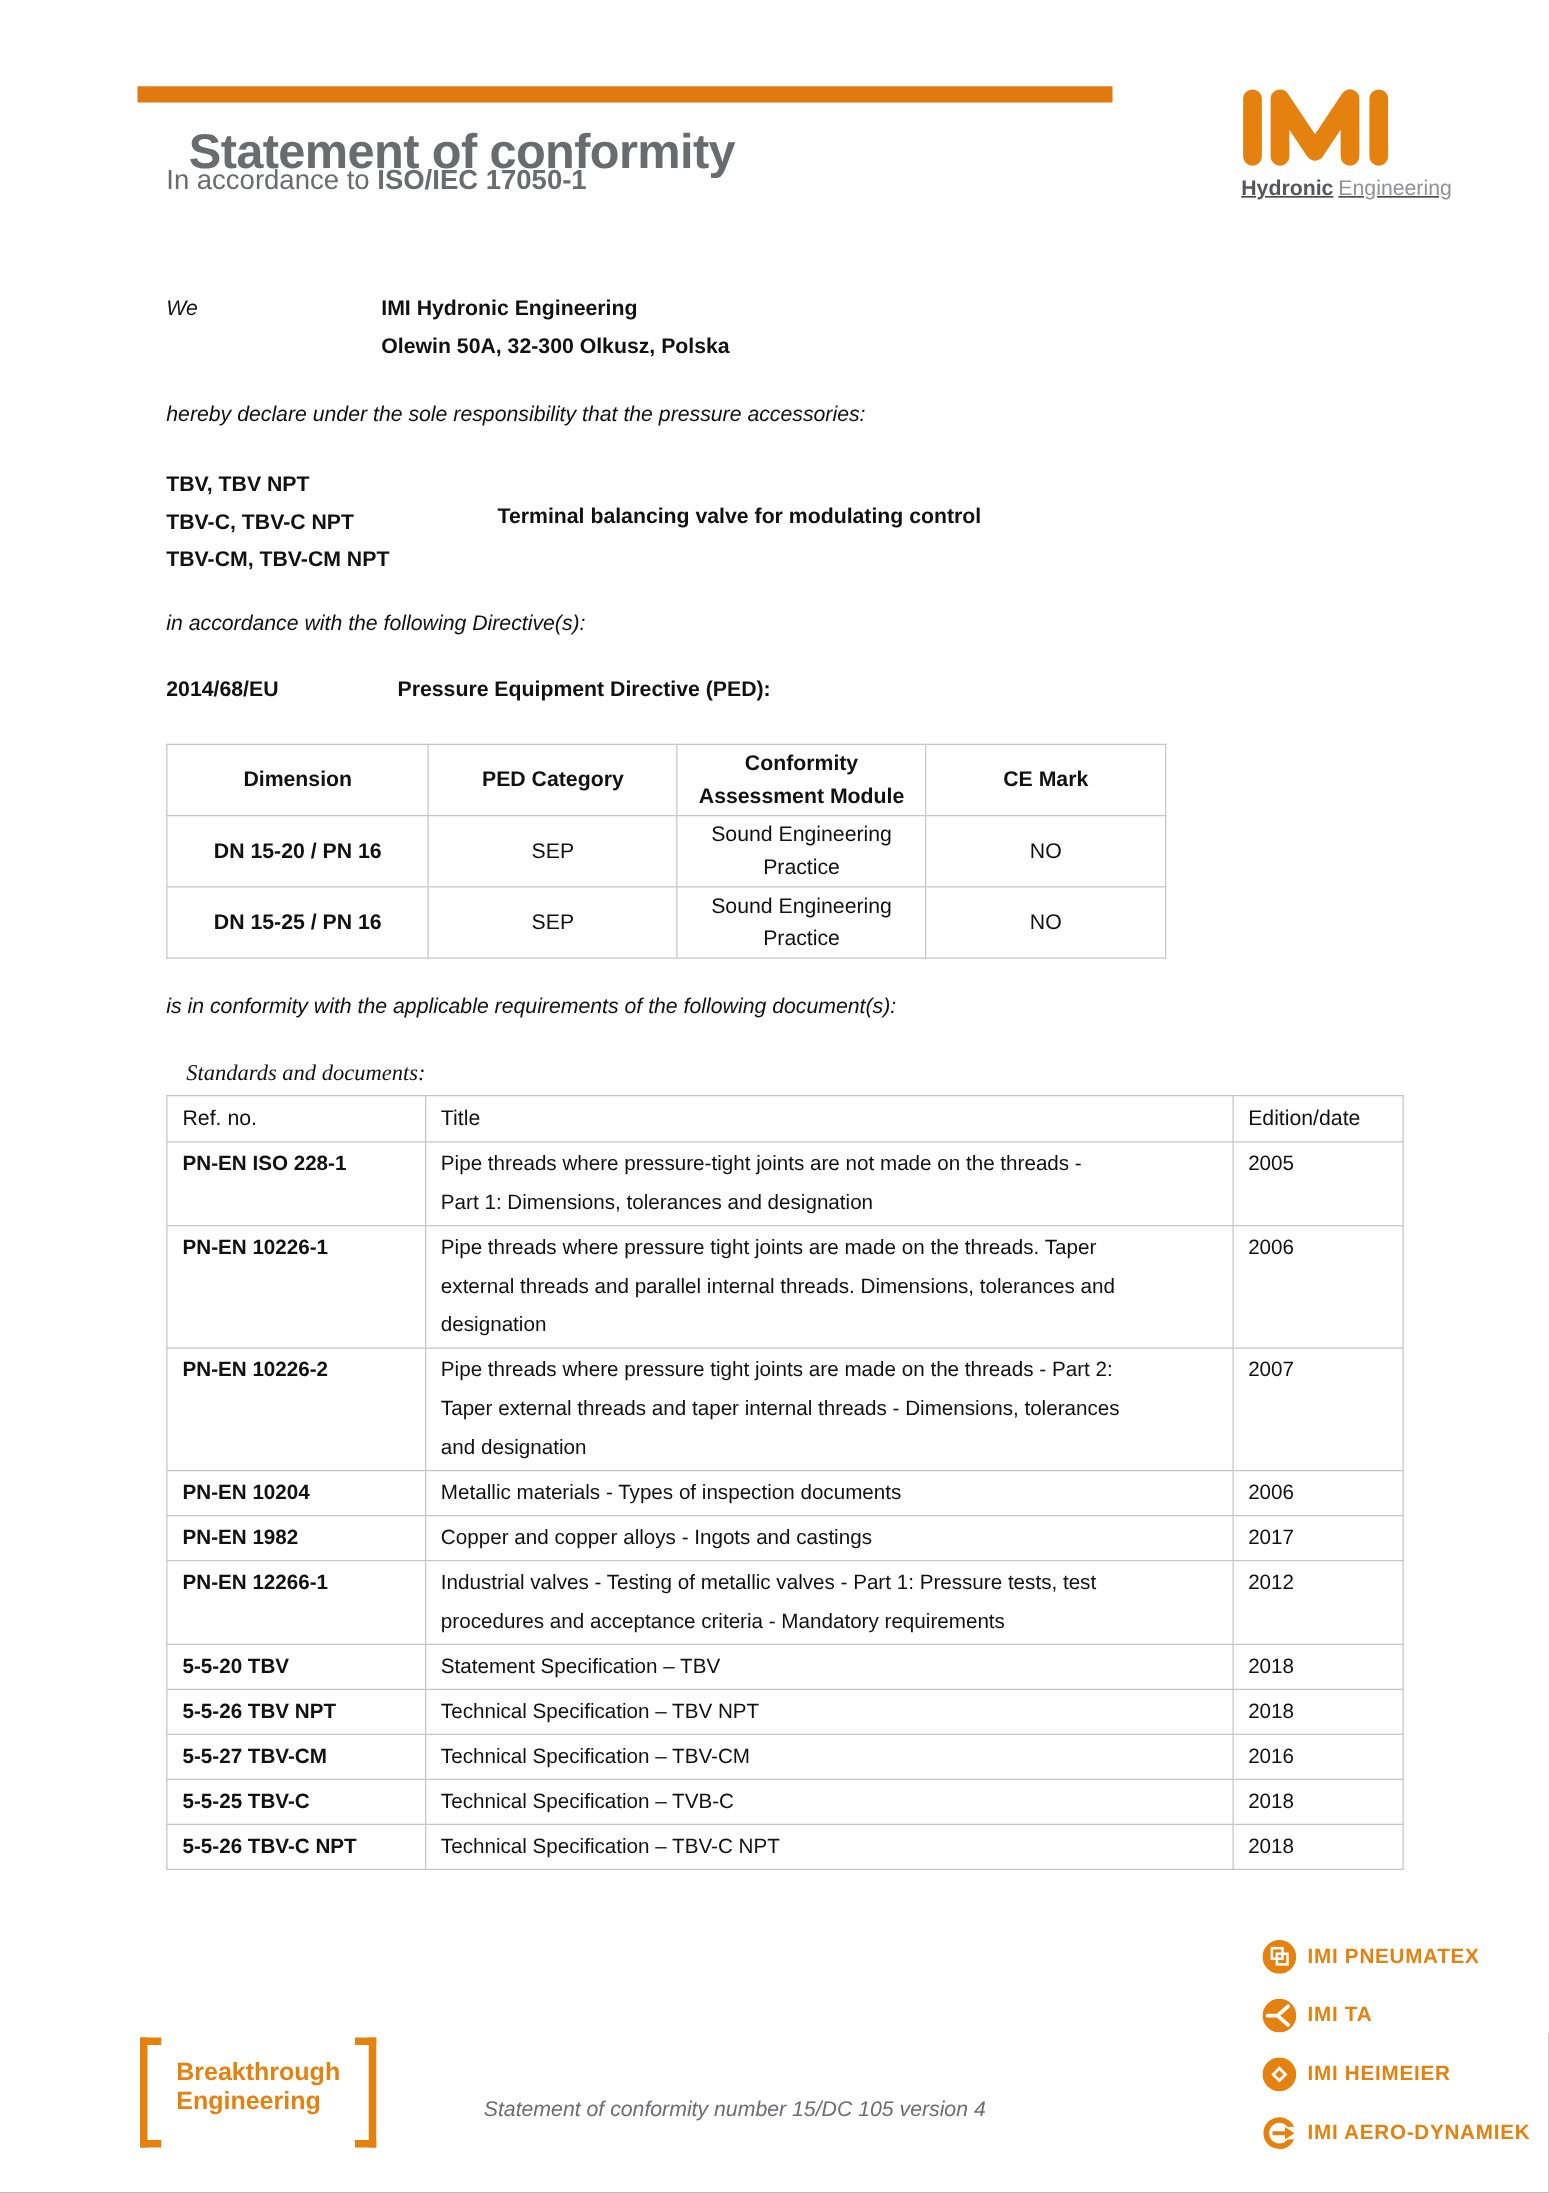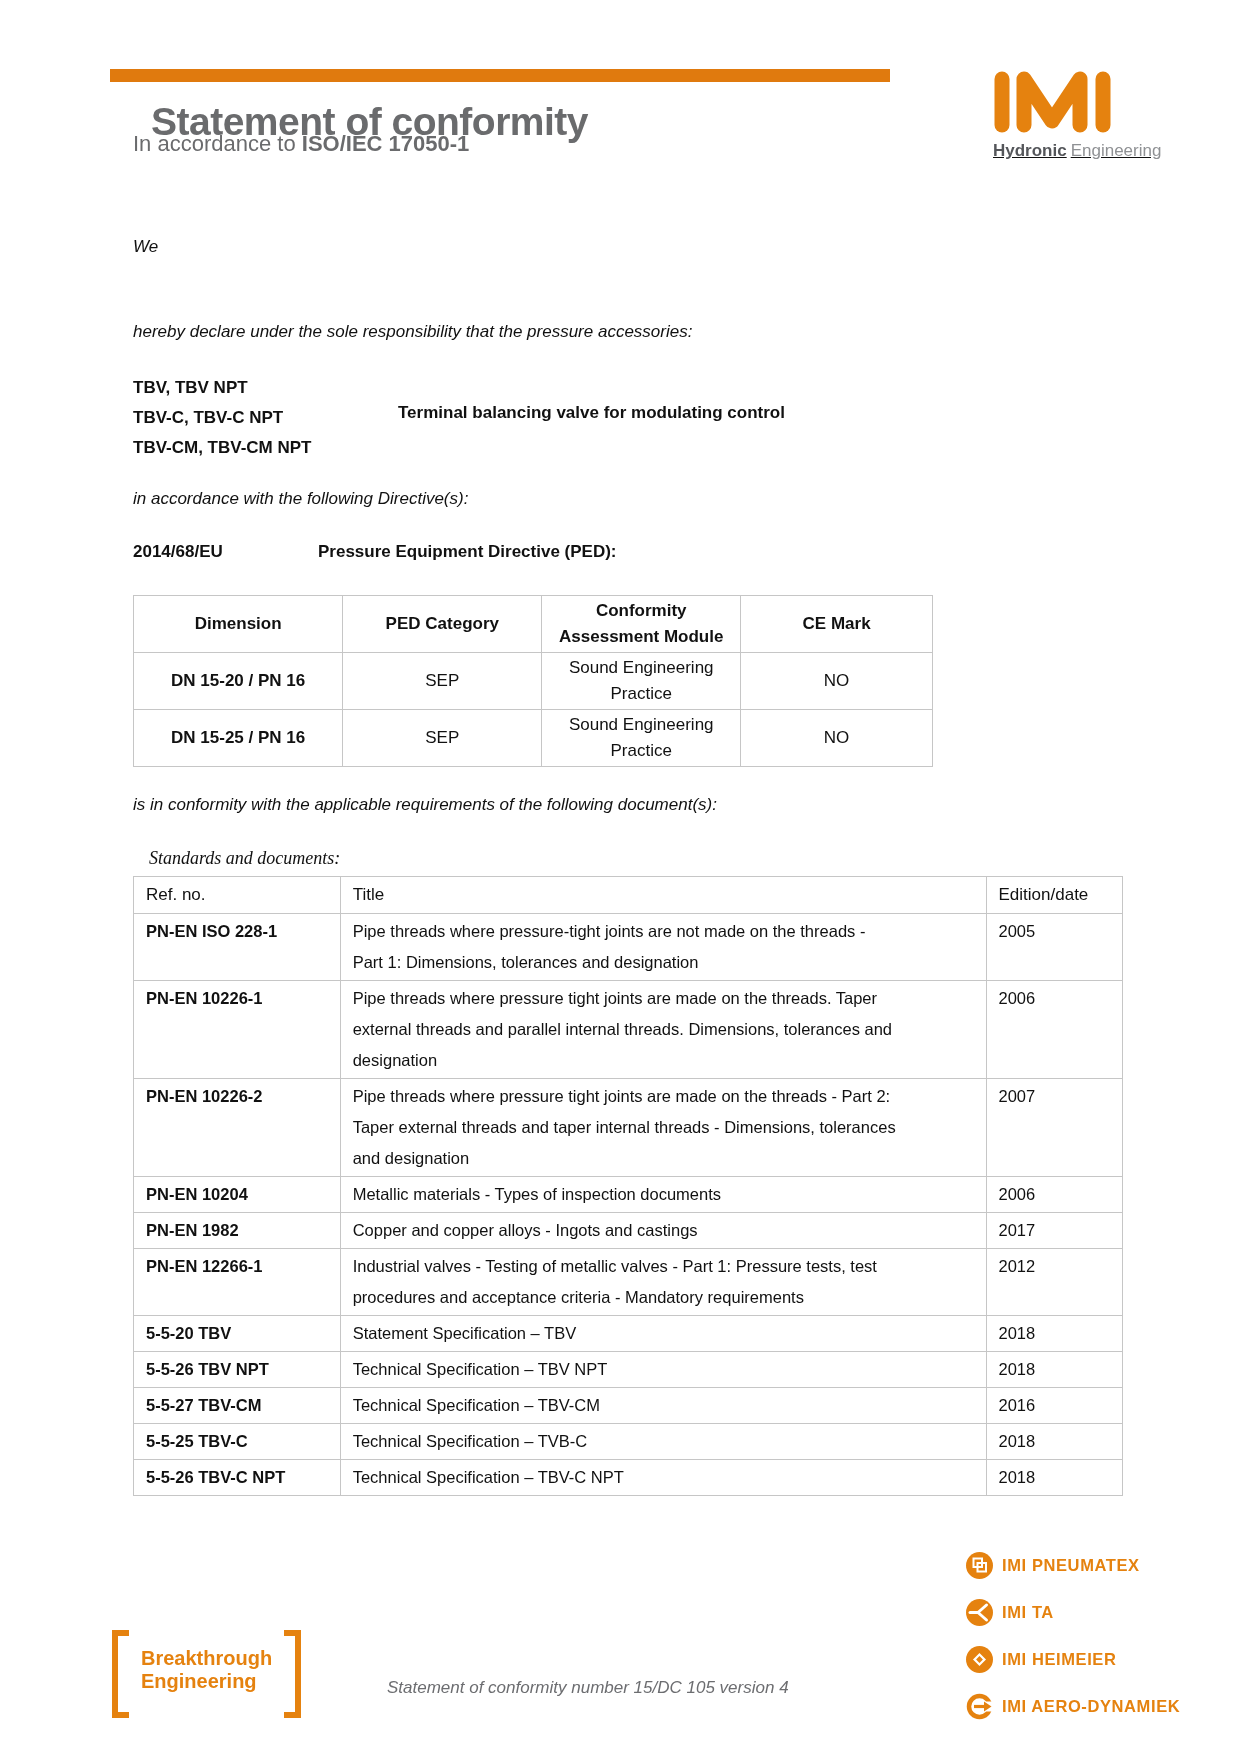--- a/index.html
+++ b/index.html
@@ -37,21 +37,21 @@
   .ped-table th{font-weight:700;text-align:center;vertical-align:middle;line-height:26px;padding:2px 6px;height:52px;white-space:pre-line;}
   .ped-table td{text-align:center;vertical-align:middle;line-height:26px;padding:2px 6px;height:52px;white-space:pre-line;font-weight:400;}
   .ped-table td.dim{font-weight:700;}
   .conformity-text{position:absolute;left:133px;top:795px;font-size:17px;font-style:italic;}
   .standards-label{position:absolute;left:149px;top:848px;font-size:18px;font-style:italic;font-family:Liberation Serif, serif;}
   .standards-table{position:absolute;left:133px;top:876px;width:990px;table-layout:fixed;font-size:16.5px;}
   .standards-table th{font-weight:400;text-align:left;padding:2px 12px;height:32px;vertical-align:middle;font-size:17px;}
   .standards-table td{vertical-align:top;text-align:left;padding:2px 12px;line-height:31px;white-space:pre-line;}
   .standards-table td.ref{font-weight:700;}
   
-  .brand-list{position:absolute;left:966px;top:1552px;}
+  .brand-list{position:absolute;left:1010px;top:1552px;}
   .brand-item{display:flex;align-items:center;height:27px;margin-bottom:20px;}
   .brand-item svg{flex:0 0 27px;}
   .brand-item .brand-name{margin-left:9px;font-size:16.5px;font-weight:700;color:#E5820F;letter-spacing:0.6px;white-space:nowrap;}
   .breakthrough{position:absolute;left:112px;top:1630px;display:flex;height:88px;}
   .bk-bracket{width:17px;border:6px solid #E5820F;box-sizing:border-box;}
   .bk-left{border-right:none;}
   .bk-right{border-left:none;}
   .bk-text{padding:17px 12px 0 12px;color:#E5820F;font-weight:700;font-size:20px;line-height:23px;}
   .footer-note{position:absolute;left:387px;top:1678px;font-size:17px;font-style:italic;color:#6C6D70;}
 </style>
@@ -76,20 +76,24 @@
   </div>
 
   <h1 class="page-title" style="margin:18px;">Statement of conformity</h1>
   <div class="page-subtitle">
     <span class="sub-prefix">In accordance to</span>
     <span class="sub-standard">ISO/IEC 17050-1</span>
   </div>
 
   <div class="we-row">
     <div class="we-label">We</div>
+    <div class="company">
+      <div>IMI Hydronic Engineering</div>
+      <div>Olewin 50A, 32-300 Olkusz, Polska</div>
+    </div>
   </div>
 
   <div class="declare-text">hereby declare under the sole responsibility that the pressure accessories:</div>
 
   <div class="products-row">
     <div class="product-list">
       <div>TBV, TBV NPT</div>
       <div>TBV-C, TBV-C NPT</div>
       <div>TBV-CM, TBV-CM NPT</div>
     </div>

